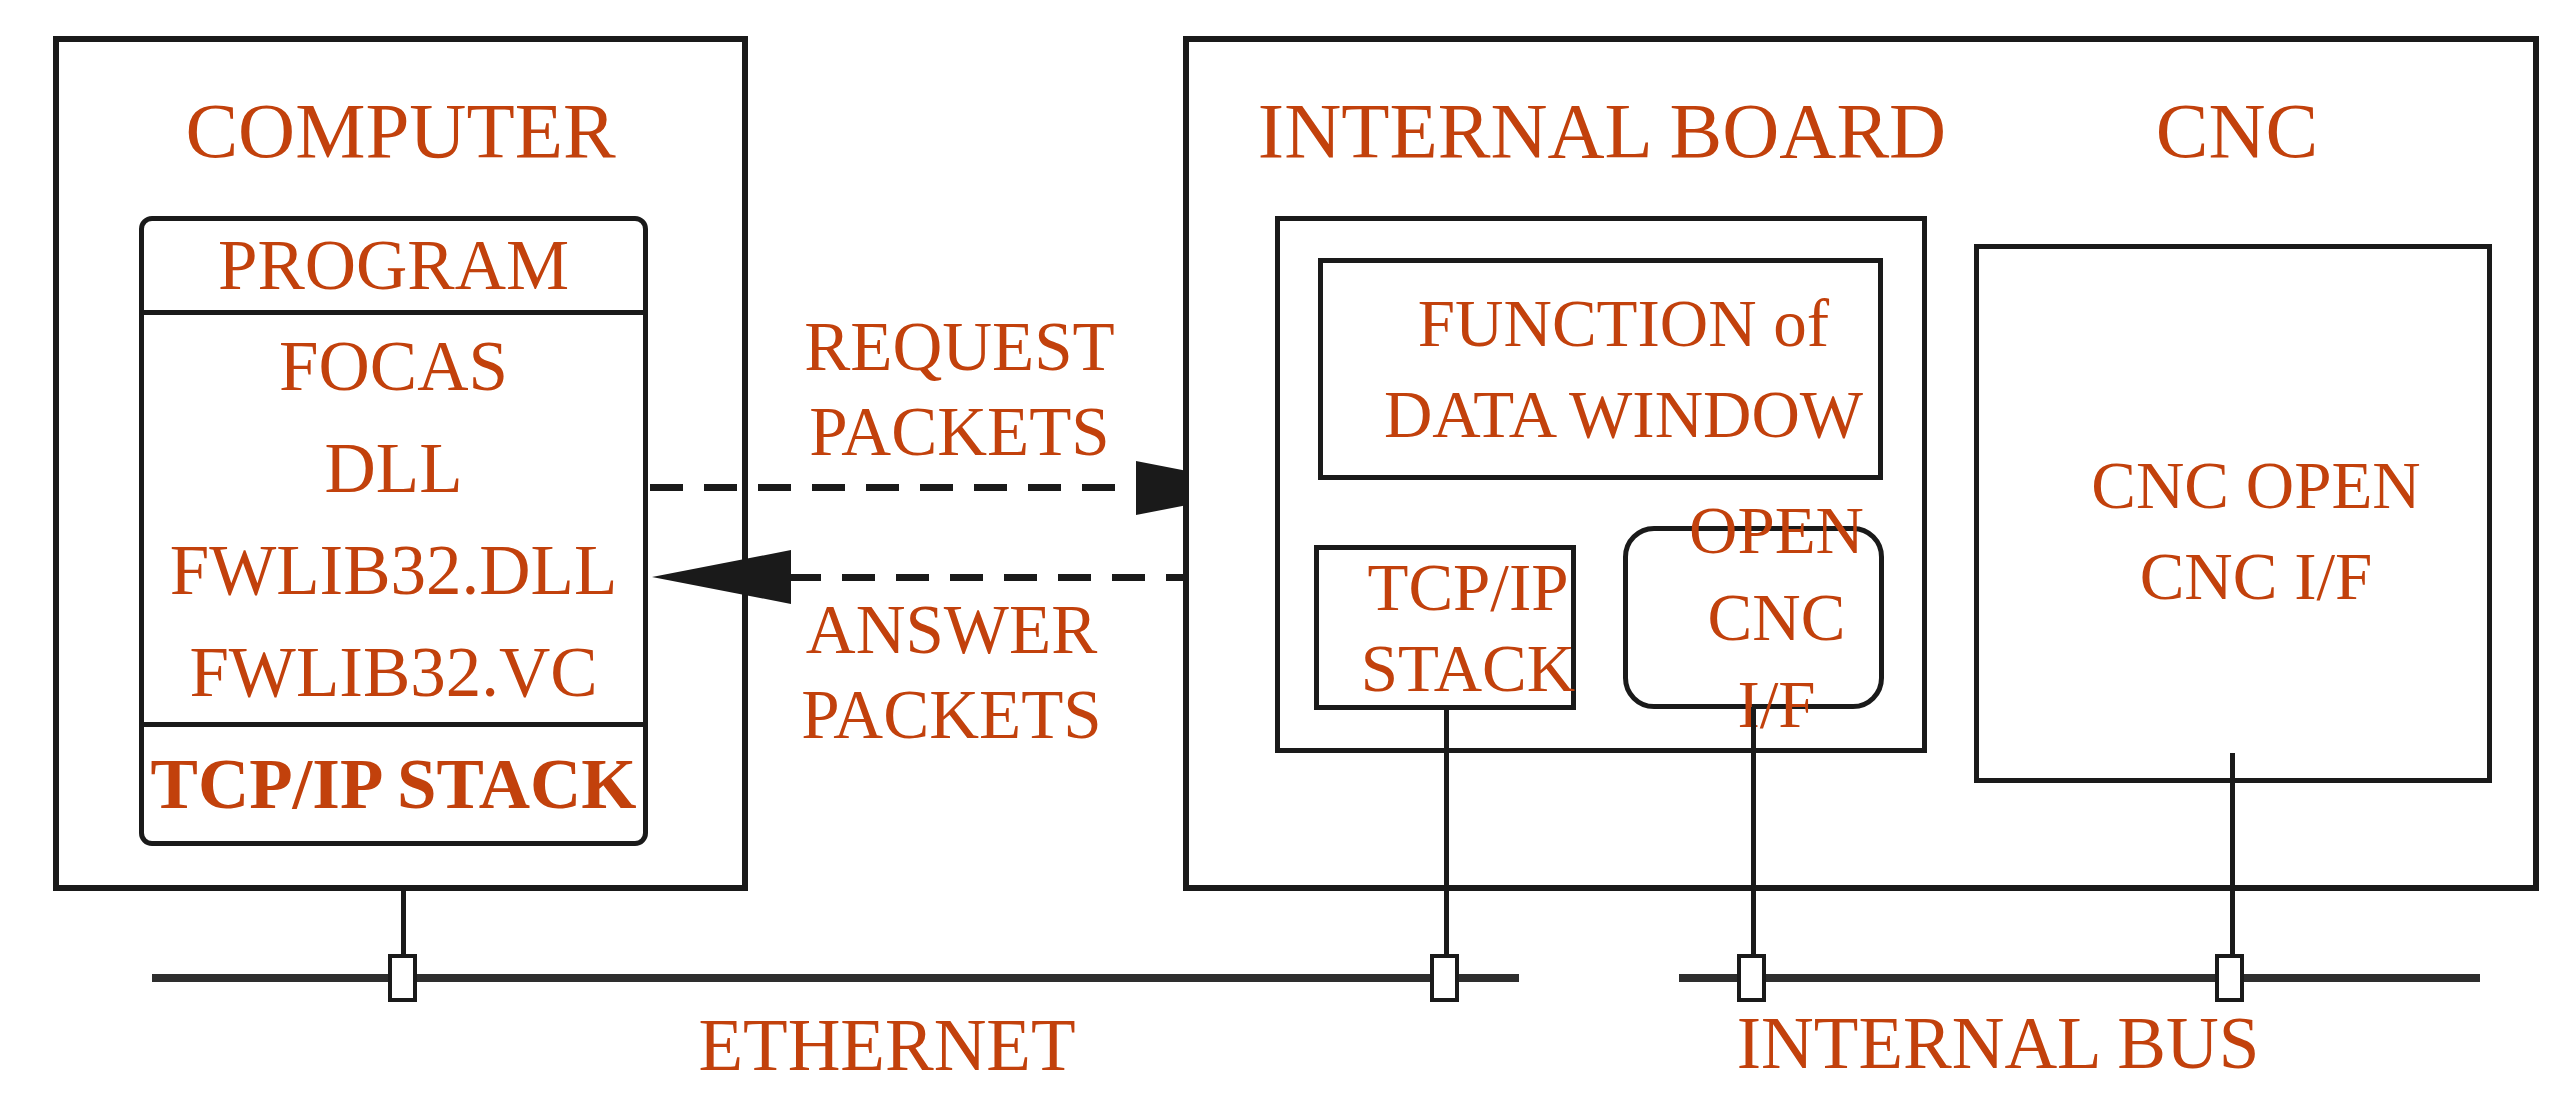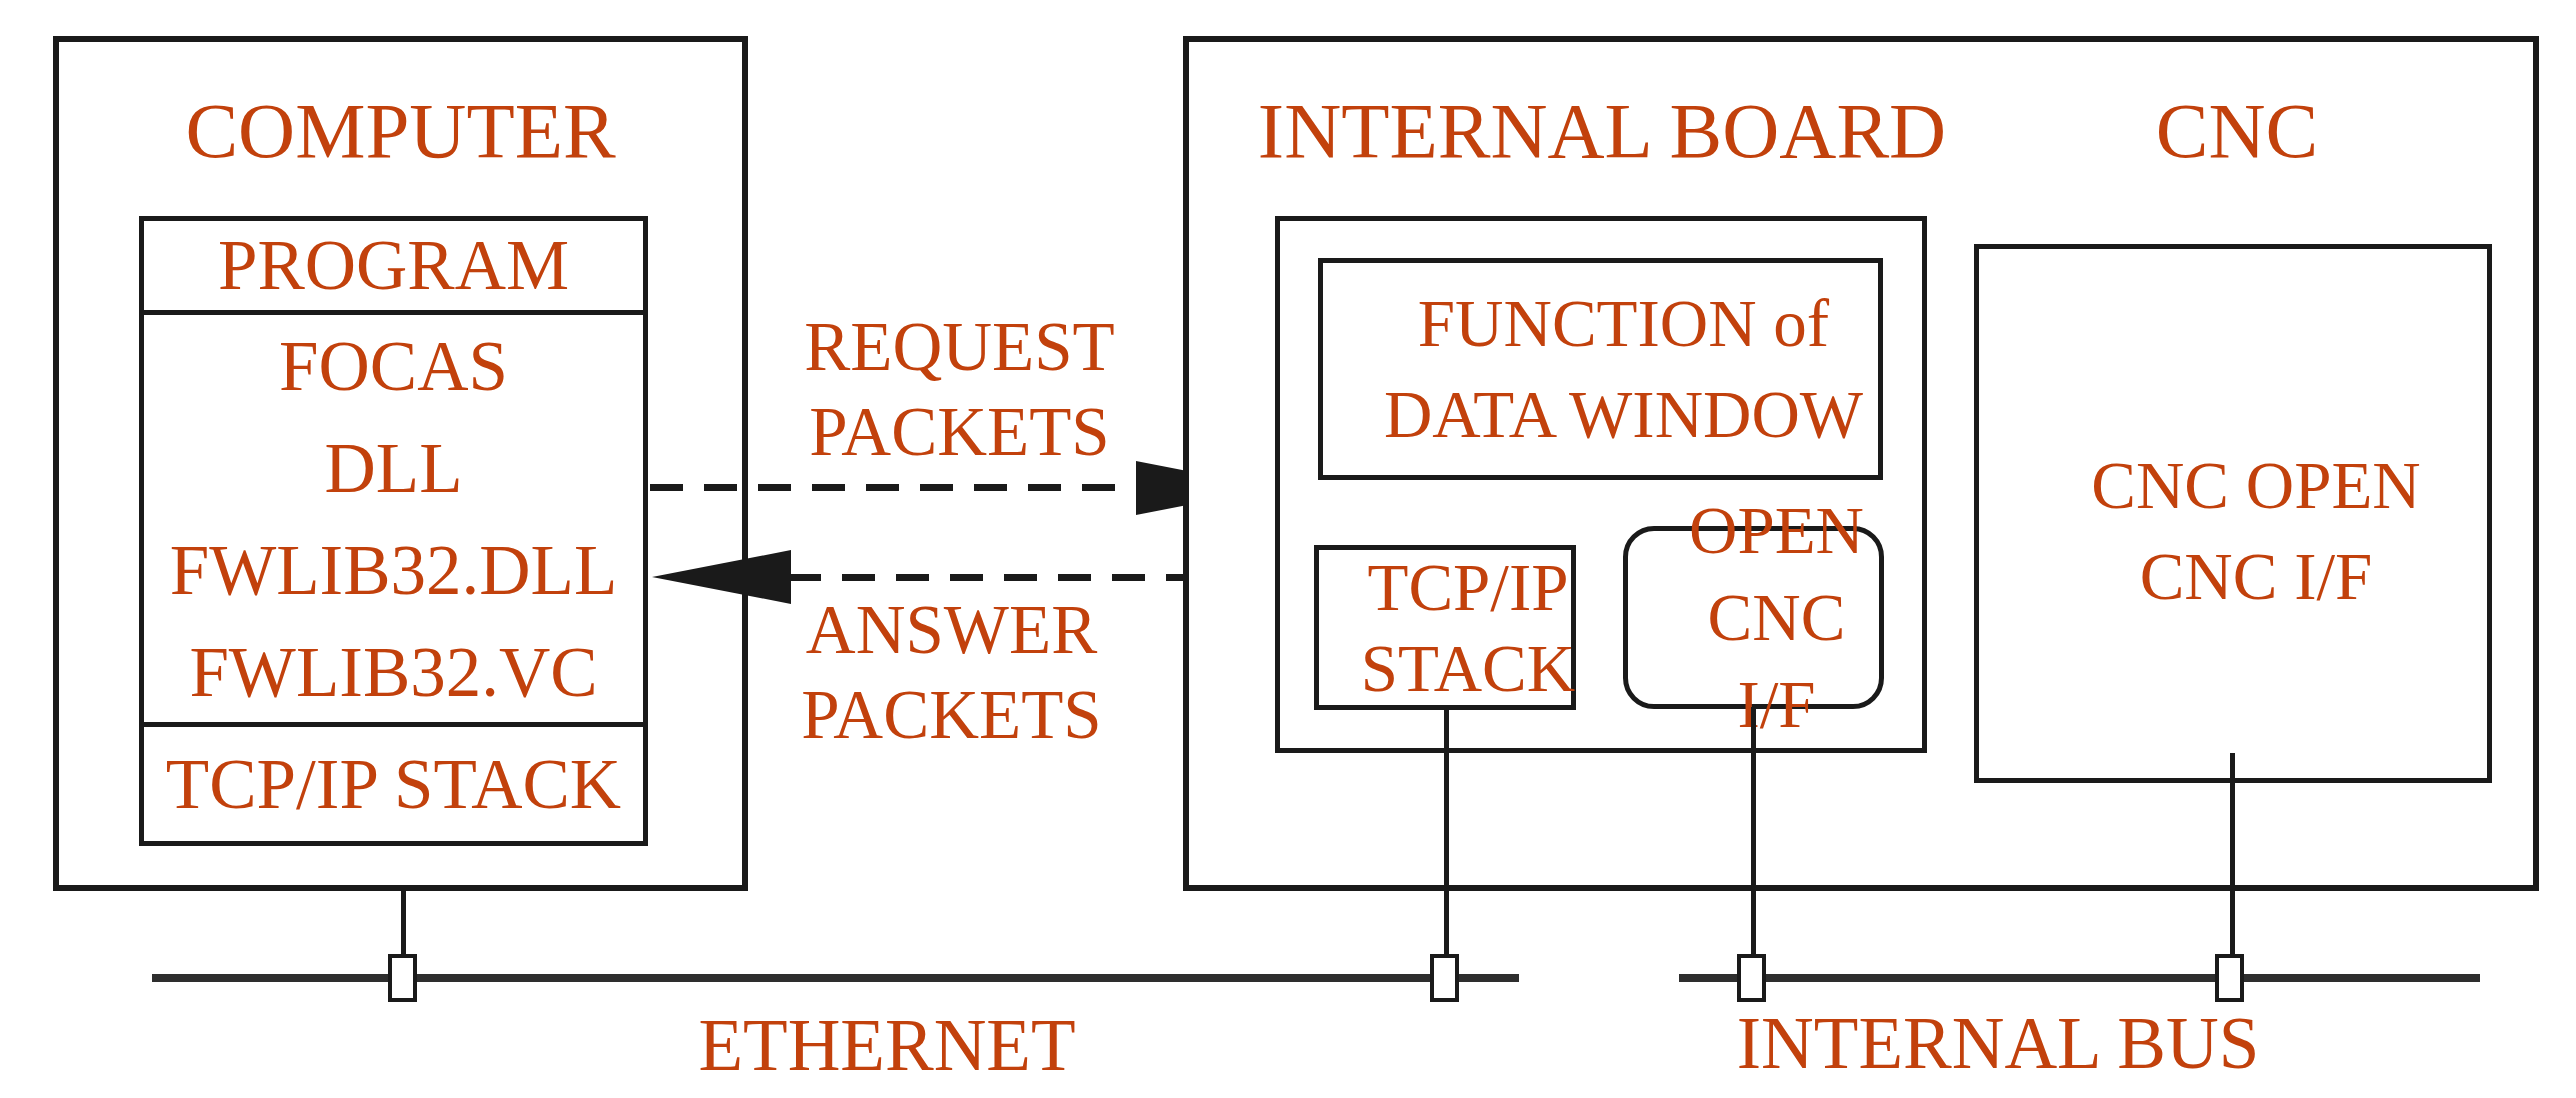--- a/index.html
+++ b/index.html
@@ -1,21 +1,21 @@
 <!DOCTYPE html>
 <html><head>
 <meta charset="utf-8">
 <style>
   html,body{margin:0;padding:0;background:#ffffff;}
   #canvas{position:relative;width:2576px;height:1098px;background:#ffffff;overflow:hidden;
           font-family:"Liberation Serif","DejaVu Serif",serif;color:#c2410c;}
   .box{position:absolute;border:5.8px solid #1a1a1a;background:#ffffff;box-sizing:border-box;}
   .outer{border-width:6.7px;}
   .stack{display:flex;flex-direction:column;align-items:center;justify-content:center;text-align:center;}
-  .cellstack{display:flex;flex-direction:column;}
+  .cellstack{display:flex;flex-direction:column;border-radius:13px;}
   .title{position:absolute;white-space:nowrap;font-size:79px;line-height:82px;transform:translateX(-50%);}
   .bandtitle{position:absolute;text-align:center;font-size:79px;line-height:82px;white-space:nowrap;}
   .t-inner{font-size:71px;line-height:102px;}
   .t-cell{font-size:71px;}
   .t-right{font-size:67px;padding-left:46px;}
   .t-pack{font-size:69px;line-height:85px;}
   .t-bus{font-size:73px;line-height:77px;}
   .vline{position:absolute;width:4.8px;background:#1a1a1a;}
   .dash{position:absolute;height:6.7px;background:repeating-linear-gradient(90deg,#1a1a1a 0 33px,rgba(0,0,0,0) 33px 54px);}
   .bus{position:absolute;height:7.7px;background:#2e2e2e;}
@@ -35,21 +35,21 @@
   <div class="bandtitle" style="left:53px;top:90px;width:695px;">COMPUTER</div>
 
   <div class="box cellstack" style="left:139px;top:216px;width:509px;height:630px;">
     <div class="cell t-cell" style="height:94px;border-bottom:5.8px solid #1a1a1a;">PROGRAM</div>
     <div class="stack t-inner" style="height:407px;border-bottom:5.8px solid #1a1a1a;">
       <div>FOCAS</div>
       <div>DLL</div>
       <div>FWLIB32.DLL</div>
       <div>FWLIB32.VC</div>
     </div>
-    <div class="cell t-cell" style="flex:1;">TCP/IP STACK</div>
+    <div class="cell t-cell" style="flex:1;font-weight:bold;">TCP/IP STACK</div>
   </div>
 
   <div class="stack t-pack" style="position:absolute;left:758px;top:305px;width:403px;">
     <div>REQUEST</div>
     <div>PACKETS</div>
   </div>
 
   <div class="dash" style="left:650px;top:484px;width:491px;"></div>
   <div class="arrow-r" style="left:1136px;top:461px;"></div>
 

